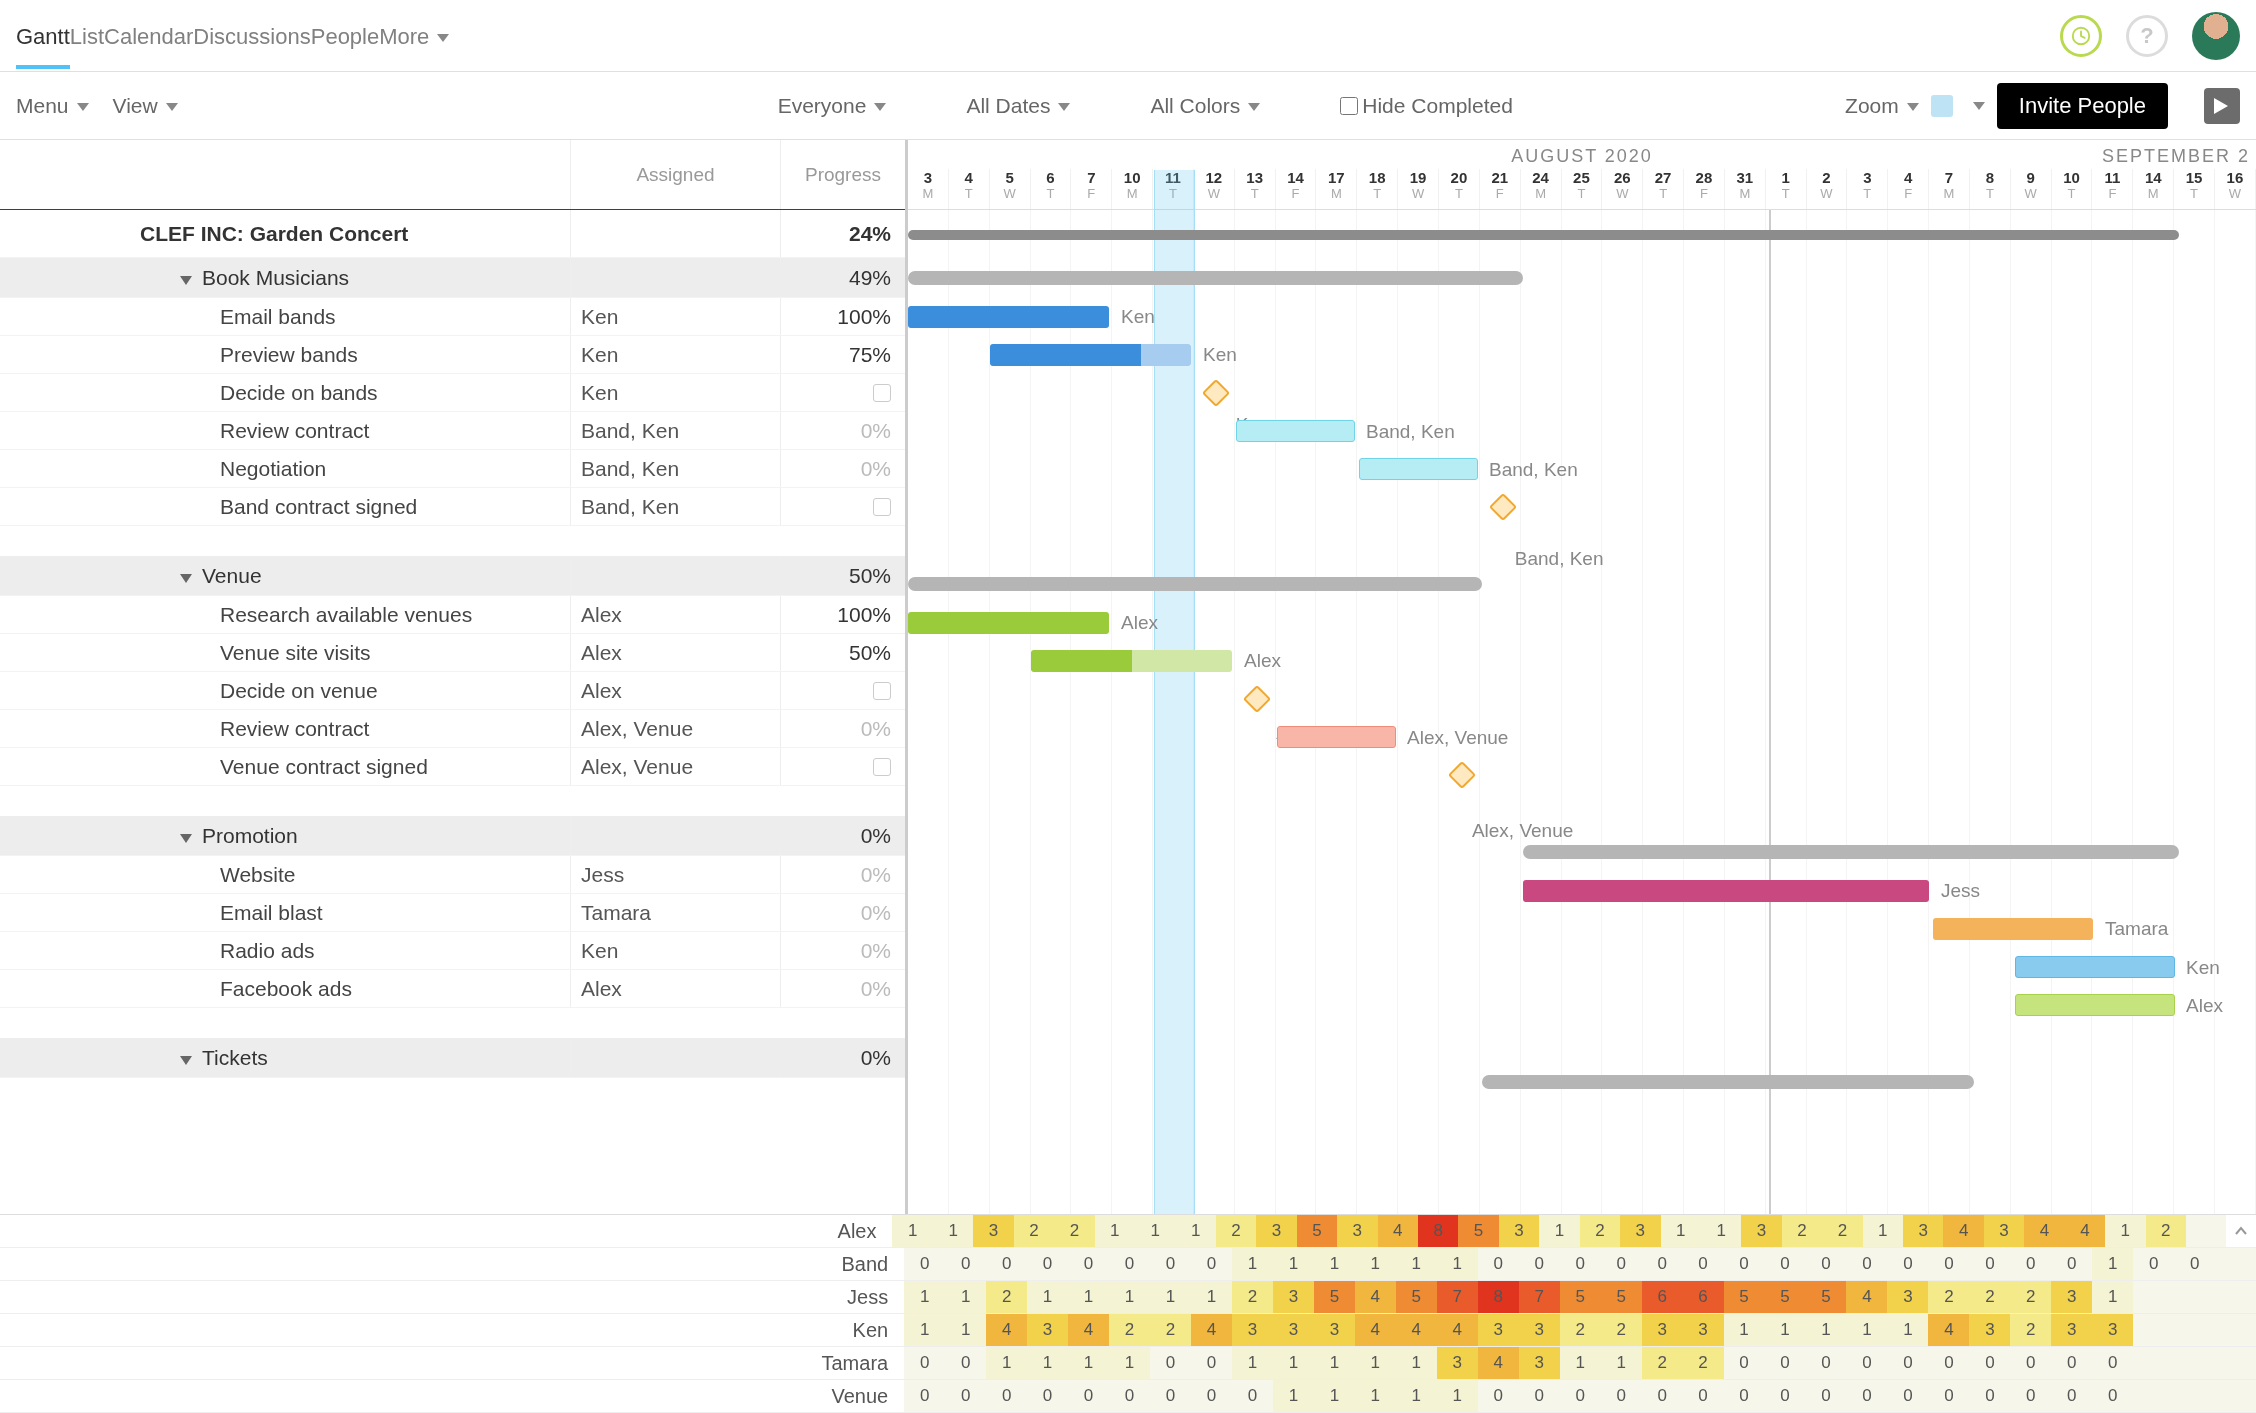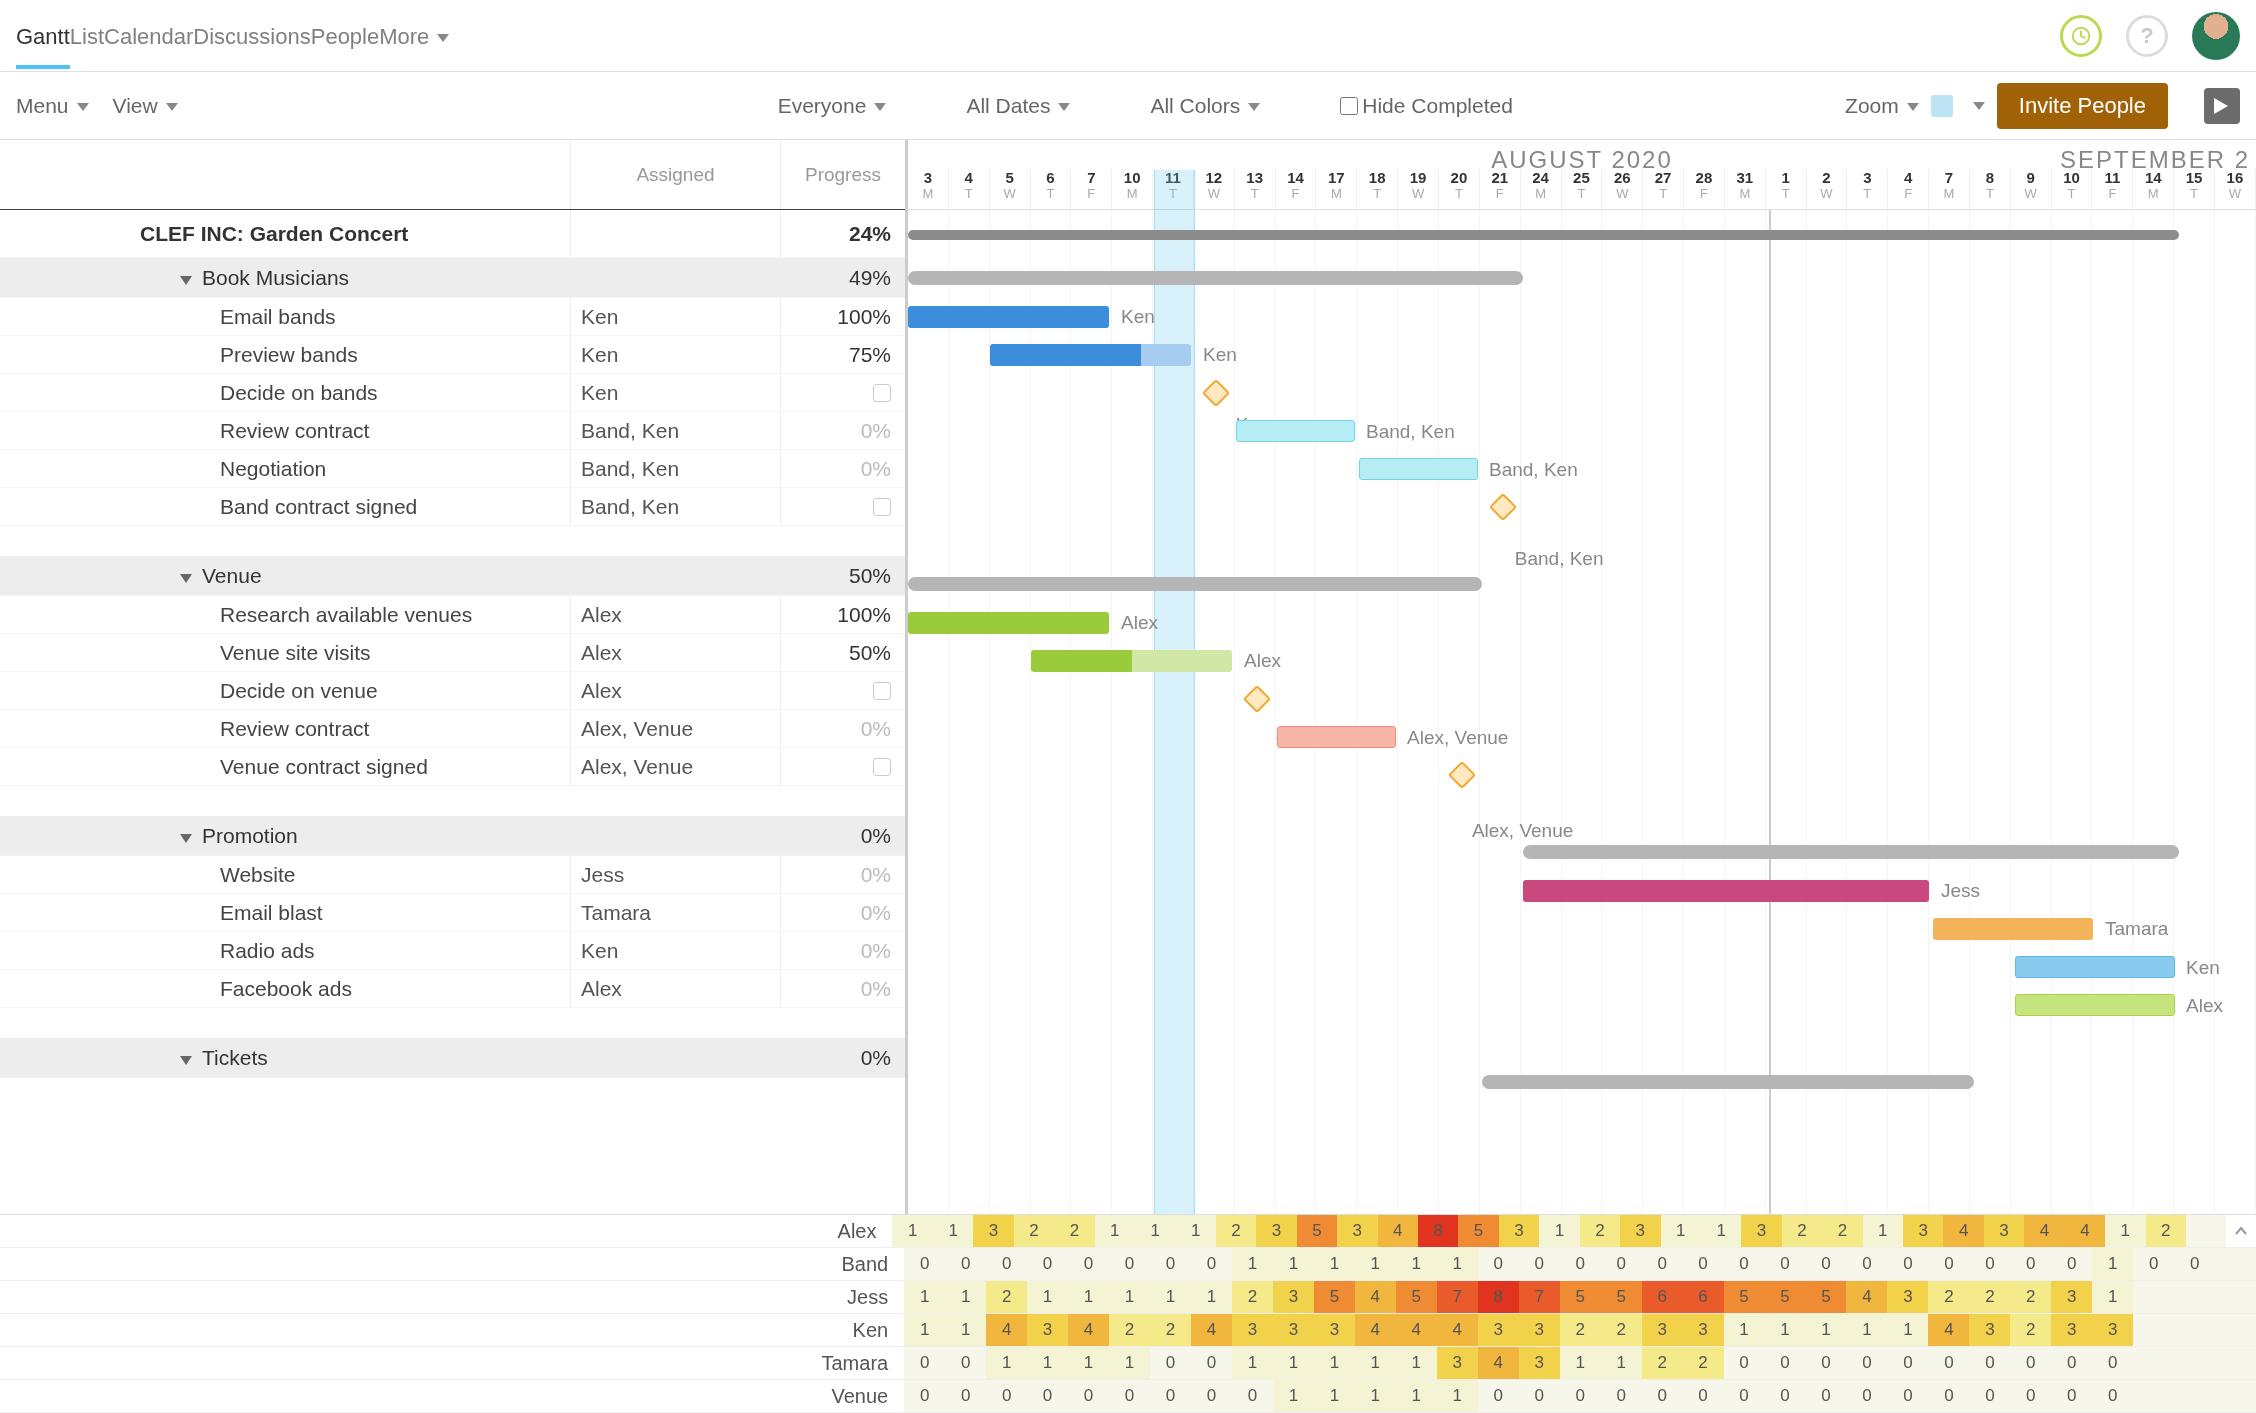--- a/index.html
+++ b/index.html
@@ -62,21 +62,21 @@
     height: 68px;
     padding: 0 16px;
     border-bottom: 1px solid #e0e0e0;
     gap: 40px;
     color: #666;
     font-size: 21px;
   }
   .filterbar .left { display:flex; gap:24px; }
   .filterbar .mid { display:flex; gap:80px; margin-left: 560px; }
   .filterbar .invite {
-    background:#a16207; color:#fff; border:none; border-radius:4px;
+    background:#000000; color:#fff; border:none; border-radius:4px;
     padding: 10px 22px; font-size:22px; cursor:pointer;
   }
   .hide-completed { display:flex;align-items:center;gap:4px; }
   .hide-completed input { width:18px;height:18px; }
   .zoom-group { display:flex;align-items:center;gap:12px; margin-left:auto;}
   .zoom-swatch { width:22px;height:22px;background:#bde3f4;border-radius:3px; }
   .queue-icon {
     width:36px;height:36px;background:#6c6c6c;border-radius:4px;position:relative;margin-left:24px;
   }
   .queue-icon::after{content:"";position:absolute;left:10px;top:10px;border-left:14px solid #fff;border-top:8px solid transparent;border-bottom:8px solid transparent;}
@@ -120,21 +120,21 @@
   .row.task .c-assigned { color:#555; }
   .progress-empty {
     width:18px;height:18px;border:1px solid #ccc;border-radius:3px;
   }
   .row.spacer-row{height:30px;border-bottom:none;}
 
   
   .tl-header { height:70px; border-bottom:1px solid #ddd; position:relative; display:flex; }
   .month-label {
     position:absolute;top:6px;left:0;right:0;text-align:center;
-    font-size:24px;color:#888;letter-spacing:2px;
+    font-size:18px;color:#888;letter-spacing:2px;
   }
   .daycols { display:flex; position:absolute;bottom:0;left:0;right:0;height:40px;}
   .daycol {
     width:41px; text-align:center; border-right:1px solid #f1f1f1;
     font-size:15px;color:#333;
   }
   .daycol .dnum{font-weight:600;}
   .daycol .dday{color:#aaa;font-size:13px;}
   .month-divider{position:absolute;top:0;bottom:0;width:2px;background:#ccc;}
 

